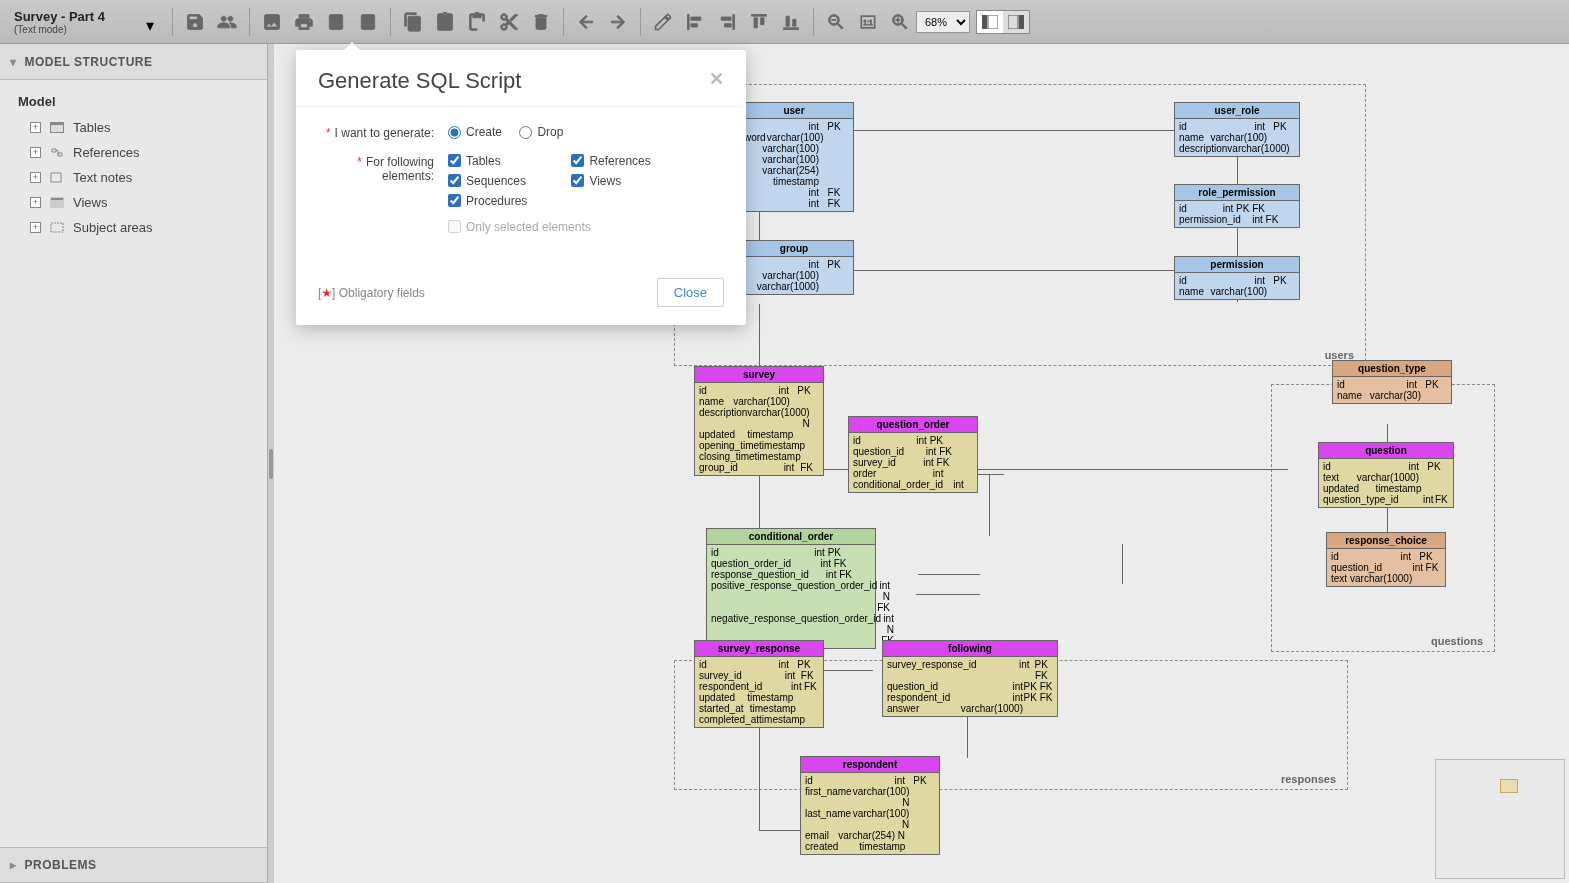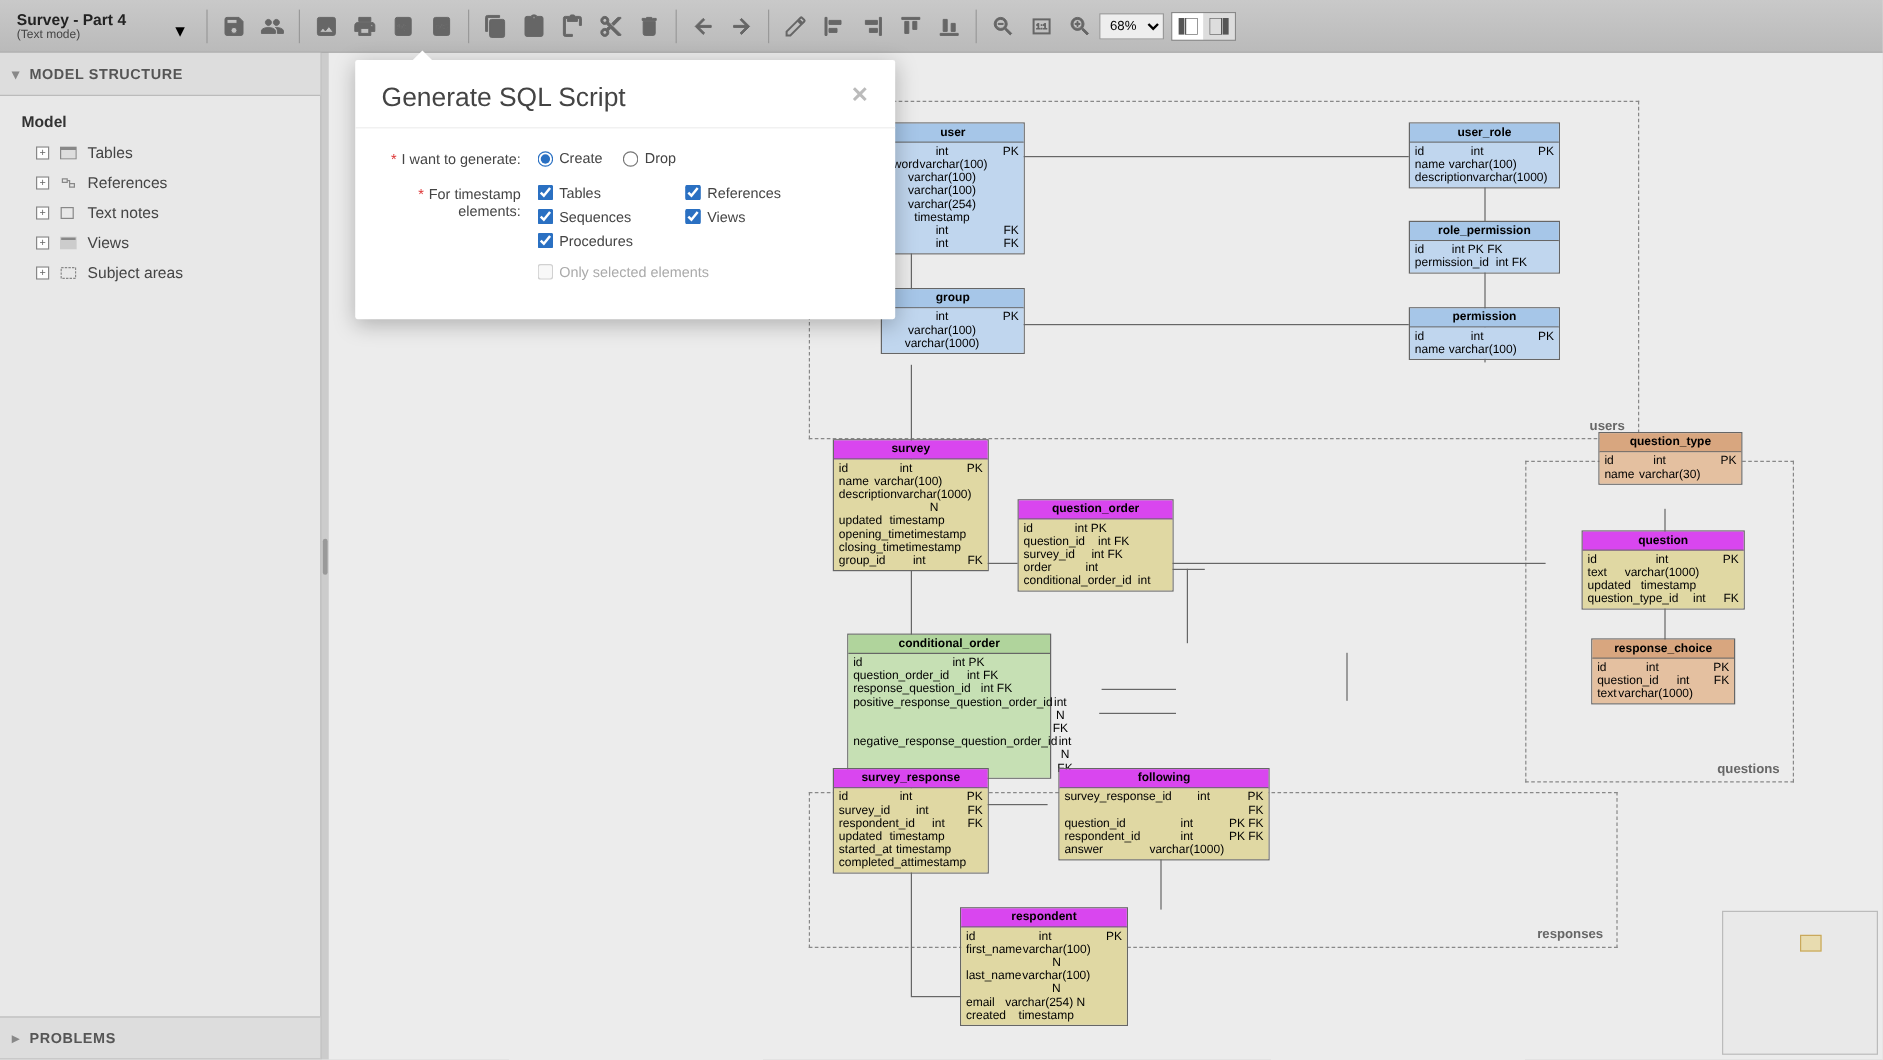--- a/index.html
+++ b/index.html
@@ -32,22 +32,22 @@
 
 .canvas{flex:1;position:relative;background:#ececec;overflow:hidden}
 .subject-area{position:absolute;border:1px dashed #888;background:transparent}
 .subject-area .sa-label{position:absolute;bottom:4px;right:11px;font-size:11px;color:#666;font-weight:bold}
 
 .entity{position:absolute;border:1px solid #666;font-size:10px;min-width:120px}
 .entity .e-hdr{text-align:center;font-weight:bold;padding:2px 4px;font-size:10px;border-bottom:1px solid #666}
 .entity .e-body{padding:2px 4px}
 .entity .e-row{display:flex;justify-content:space-between;padding:0}
 .entity .e-row .c1{flex:1}
-.entity .e-row .c2{width:68px;text-align:center}
-.entity .e-row .c3{width:30px;text-align:right}
+.entity .e-row .c2{width:68px;text-align:right}
+.entity .e-row .c3{width:30px;text-align:center}
 .blue .e-hdr{background:#a6c6e8}
 .blue .e-body{background:#c0d6ee}
 .yellowish .e-hdr{background:#d946ef}
 .yellowish .e-body{background:#e0d8a3}
 .green .e-hdr{background:#b0d49c}
 .green .e-body{background:#c6e0b4}
 .orange .e-hdr{background:#d8a67f}
 .orange .e-body{background:#e4c0a0}
 
 .minimap{position:absolute;right:4px;bottom:4px;width:130px;height:120px;background:#e9e9e9;border:1px solid #bbb}
@@ -706,21 +706,21 @@
             <input type="radio" name="m" checked="" style="">
             <span>Create</span>
           </label>
         <label>
             <input type="radio" name="m" style="">
             <span>Drop</span>
           </label>
       </div>
     </div>
     <div class="form-row">
-      <div class="form-lbl"><span class="req">*</span><span>For timestamp elements:</span></div>
+      <div class="form-lbl"><span class="req">*</span><span>For following elements:</span></div>
       <div class="form-ctrl chk-grp">
         <div class="chk-cols">
           <div class="chk-col">
             <label>
                 <input type="checkbox" checked="" style="">
                 <span>Tables</span>
               </label>
             <label>
                 <input type="checkbox" checked="" style="">
                 <span>Sequences</span>
@@ -742,13 +742,17 @@
           </div>
         </div>
         <div style="height:12px"></div>
         <label class="chk-disabled">
             <input type="checkbox" disabled="" style="">
             <span>Only selected elements</span>
           </label>
       </div>
     </div>
   </div>
+  <div class="modal-ftr">
+    <div class="oblig">[<span class="star">★</span>] <span>Obligatory fields</span></div>
+    <button class="btn-close">Close</button>
+  </div>
 </div>
 
 </body></html>

